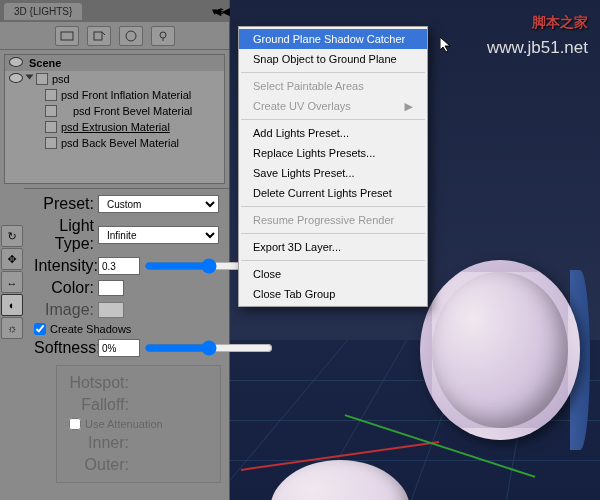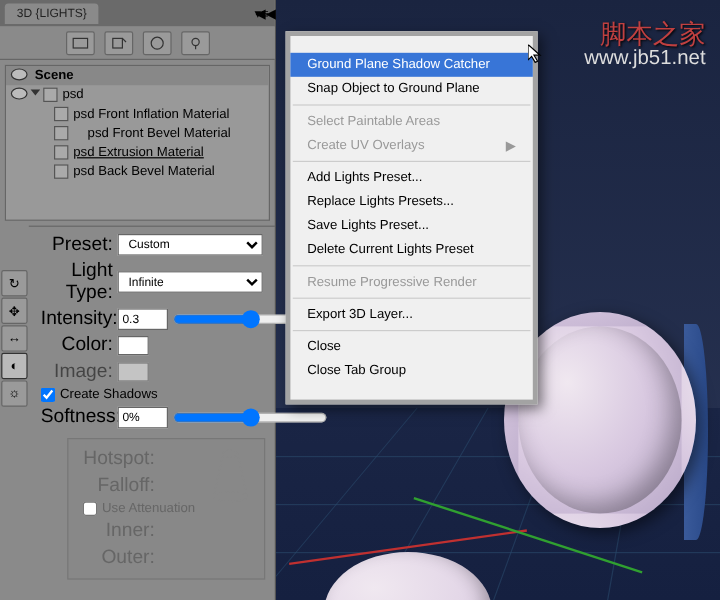--- a/index.html
+++ b/index.html
@@ -42,27 +42,27 @@
 .slider{flex:1;height:14px}
 .swatch{width:26px;height:16px;background:#fff;border:1px solid #666}
 .tool-col{position:absolute;left:0;top:224px;width:24px;height:200px;background:#8a8a8a}
 .tool-btn{width:22px;height:22px;margin:1px;border:1px solid #666;background:#9a9a9a;border-radius:2px;cursor:pointer;display:flex;align-items:center;justify-content:center}
 .tool-btn.sel{background:#bababa;border-color:#333}
 .props-main{margin-left:24px;padding:4px;border-top:1px solid #666}
 .chk{width:12px;height:12px}
 .shadow-box{margin:6px 4px 4px 28px;padding:6px;border:1px solid #777;background:#888;position:relative}
 .shadow-box.dim{color:#666}
 .cone-ic{position:absolute;right:8px;top:4px;width:40px;height:50px}
-.menu{position:absolute;left:238px;top:26px;width:210px;background:#f0f0f0;border:4px solid #a3a3a3;box-shadow:4px 4px 10px rgba(0,0,0,.5);padding:14px 0}
+.menu{position:absolute;left:238px;top:26px;width:190px;background:#f0f0f0;border:1px solid #a3a3a3;box-shadow:4px 4px 10px rgba(0,0,0,.5);padding:2px 0}
 .menu-item{padding:4px 14px;font-size:11px;cursor:pointer}
 .menu-item.hl{background:#3875d7;color:#fff}
 .menu-item.dim{color:#999}
 .menu-sep{height:1px;background:#ccc;margin:3px 2px}
 .cursor{position:absolute;left:440px;top:37px;width:16px;height:16px;pointer-events:none}
-.watermark{position:absolute;right:12px;top:14px;color:#c04040;font-family:SimHei,sans-serif;font-size:22px;font-weight:normal;text-shadow:1px 1px 2px #000}
+.watermark{position:absolute;right:12px;top:14px;color:#c04040;font-family:SimHei,sans-serif;font-size:14px;font-weight:bold;text-shadow:1px 1px 2px #000}
 .watermark2{position:absolute;right:12px;top:38px;color:#ddd;font-size:17px}
 .flyout-ic{position:absolute;right:4px;top:4px;width:14px;height:14px;cursor:pointer;display:flex;align-items:center;justify-content:center}
 </style>
 </head>
 <body>
 
 <div class="viewport">
   <div class="floor"></div>
   <div class="grid-line gl-h1"></div>
   <div class="grid-line gl-h2"></div>

